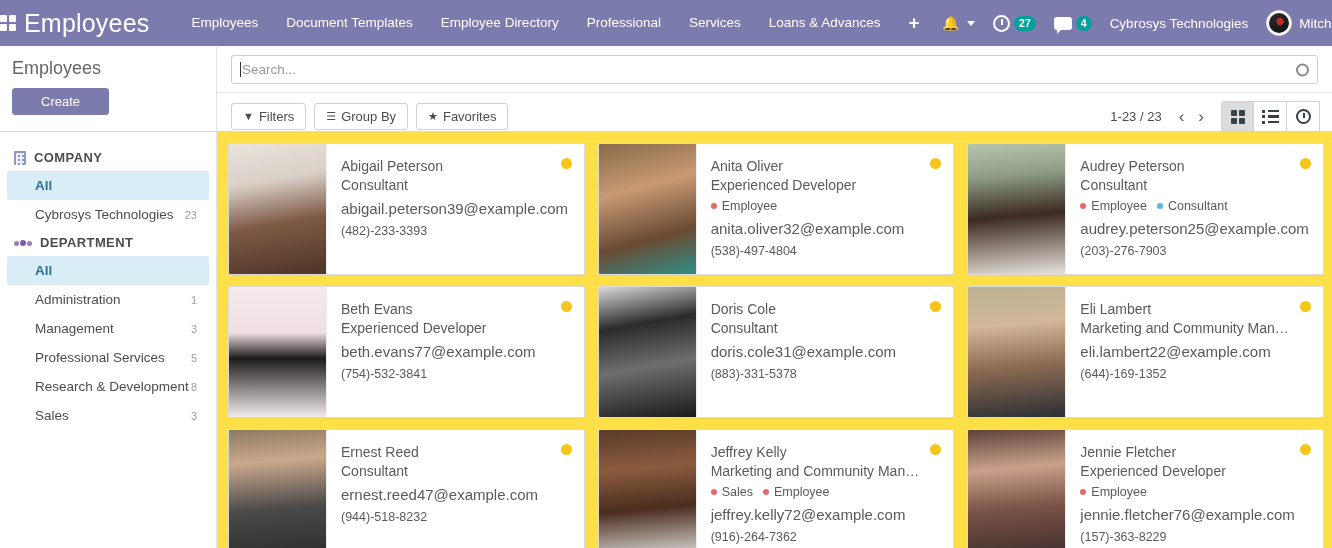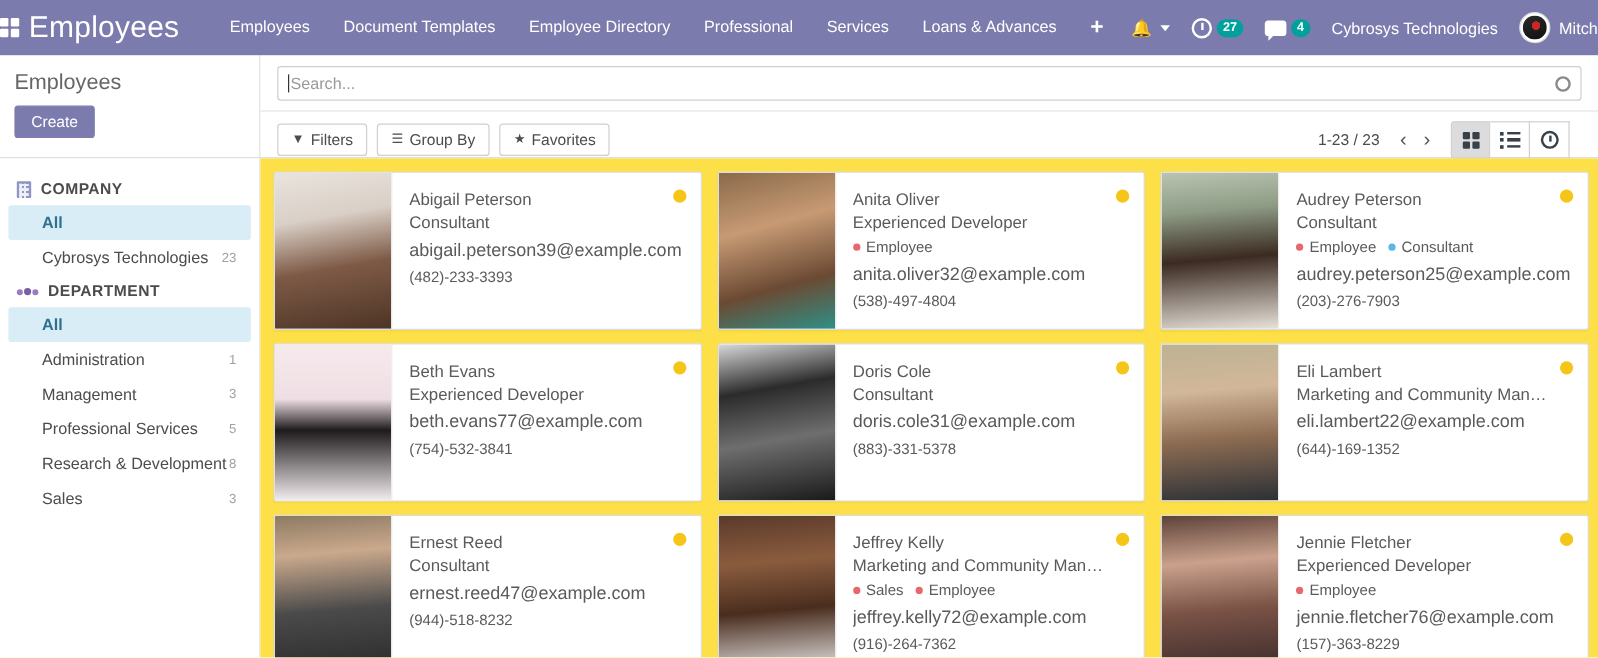--- a/index.html
+++ b/index.html
@@ -144,21 +144,21 @@
     color: #666666;
     font-weight: 400;
     margin-bottom: 9px;
   }
   .btn-create {
     background: #7c7bad;
     color: #ffffff;
     border: 1px solid #7c7bad;
     border-radius: 3px;
     font-size: 13px;
-    padding: 5px 13px;
+    padding: 5px 28px;
     cursor: pointer;
     font-family: "Liberation Sans", sans-serif;
   }
   .cp-right {
     flex: 1;
     display: flex;
     flex-direction: column;
     min-width: 0;
   }
   .searchbar-row {
@@ -209,21 +209,21 @@
     font-family: "Liberation Sans", sans-serif;
     white-space: nowrap;
   }
   .btn-flat .gi { margin-right: 5px; font-size: 11px; line-height: 1; }
   .pager-wrap {
     margin-left: auto;
     display: flex;
     align-items: center;
     font-size: 13px;
     color: #4c4c4c;
-    padding-right: 24px;
+    padding-right: 12px;
   }
   .pager-count { margin-right: 10px; white-space: nowrap; }
   .pager-btn {
     padding: 0 7px; cursor: pointer; color: #555; font-size: 17px; line-height: 1;
   }
   .view-switcher { display: flex; margin-left: 10px; }
   .vs-btn {
     width: 33px; height: 31px;
     border: 1px solid #d0d0d0;
     border-left-width: 0;

